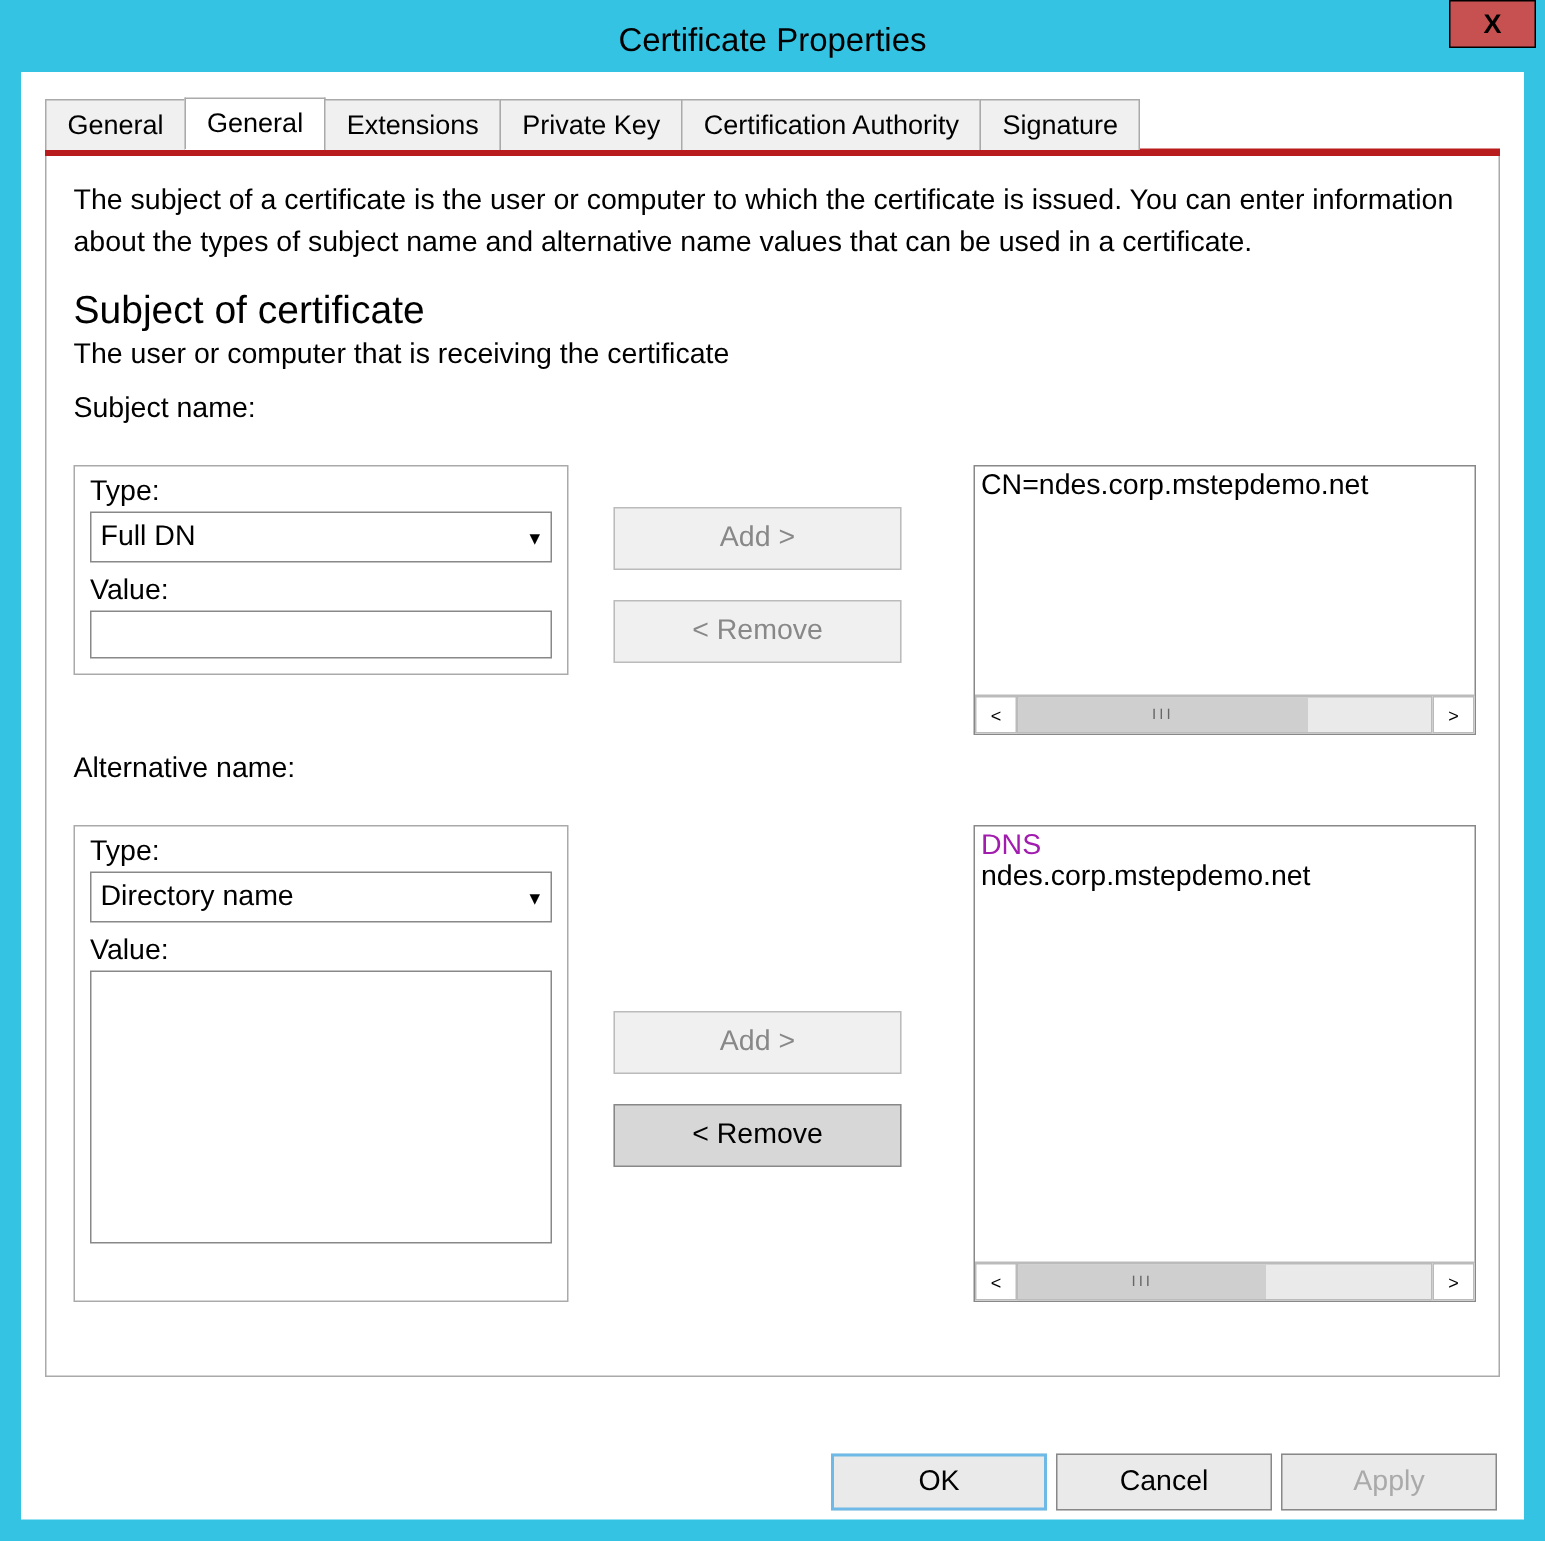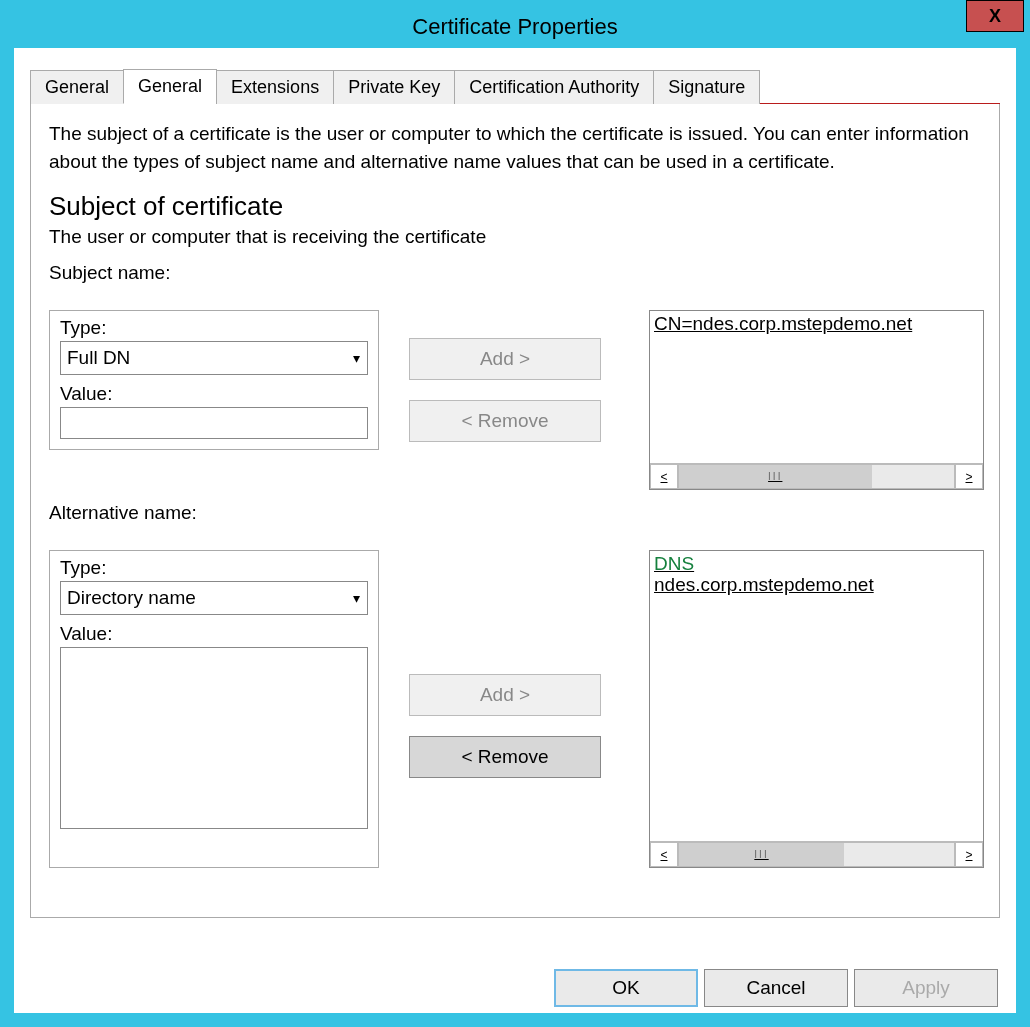--- a/index.html
+++ b/index.html
@@ -7,21 +7,21 @@
   body { font-family: "Segoe UI", Tahoma, sans-serif; font-size:18px; color:#000; }
 
   .window-frame { width:1030px; height:1027px; position:relative; background:#35c3e3; padding:6px; }
   
   .titlebar { height:42px; display:flex; align-items:center; justify-content:center; position:relative; }
   .titlebar .title { font-size:22px; color:#000; }
   .close-btn { position:absolute; right:0; top:-6px; width:58px; height:32px; background:#c75050; color:#000; display:flex; align-items:center; justify-content:center; font-size:18px; font-weight:bold; border:1px solid #000; cursor:pointer; }
 
   .client { background:#fff; position:absolute; left:14px; right:14px; top:48px; bottom:14px; padding:20px 16px 12px 16px; }
 
-  .tab-row { display:flex; align-items:flex-end; border-bottom:1px solid #b91c1c; height:36px;text-align:center; }
+  .tab-row { display:flex; align-items:flex-end; border-bottom:5px solid #b91c1c; height:36px;text-align:center; }
   .tab { padding:6px 14px; border:1px solid #aaa; border-bottom:none; background:#f0f0f0; margin-right:-1px; position:relative; top:1px; font-size:18px; cursor:pointer; }
   .tab.active { background:#fff; border-bottom:1px solid #fff; }
 
   .content { border:1px solid #aaa; border-top:none; padding:16px 18px 18px 18px; height:814px; position:relative; }
 
   .desc { font-size:19px; line-height:1.45; margin-bottom:16px; }
   .subject-heading { font-size:26px; margin-bottom:4px; }
   .subject-sub { font-size:19px; margin-bottom:14px; }
 
   .section-label { font-size:19px; margin-bottom:4px; }
@@ -36,24 +36,24 @@
   .text-ctl, .text-area-ctl { width:100%; border:1px solid #888; font-size:19px; padding:2px 4px; background:#fff; }
   .text-ctl { height:32px; }
   .text-area-ctl { height:142px; resize:none; }
 
   .btn { width:192px; height:42px; background:#f0f0f0; border:1px solid #bbb; font-size:19px; color:#888; cursor:pointer; }
   .btn-column { display:flex; flex-direction:column; gap:20px; padding-top:28px; }
   .btn-column.mid-top { padding-top:28px; }
 
   .btn.active-remove { color:#000; background:#d7d7d7; border:1px solid #888; }
 
-  .listbox { border:1px solid #888; background:#fff; height:180px; position:relative; display:flex; flex-direction:column;text-decoration:underline; }
+  .listbox { border:1px solid #888; background:#fff; height:180px; position:relative; display:flex; flex-direction:column; }
   .listbox.tall { height:318px; }
   .listbox-inner { flex:1; overflow:hidden; white-space:nowrap; font-size:19px; padding:2px 4px; }
-  .listbox-inner .cat { color:#15803d; margin-bottom:-1px; }
+  .listbox-inner .cat { color:#a21caf; margin-bottom:-1px; }
   .listbox-inner .item { }
   .listbox-inner .item.selected { background:#3399ff; color:#fff; }
 
   .hscroll { height:26px; border-top:1px solid #bbb; display:flex; }
   .hscroll .arrow { width:28px; height:100%; display:flex; align-items:center; justify-content:center; border:1px solid #bbb; background:#fff; font-size:12px; cursor:pointer;}
   .hscroll .track { flex:1; background:#eaeaea; border:1px solid #bbb; display:flex; align-items:center; position:relative;}
   .hscroll .thumb { height:100%; width:70%; background:#cfcfcf; display:flex; align-items:center; justify-content:center; color:#666; font-size:10px; letter-spacing:2px; }
   .hscroll .track.short .thumb{ width:60%; }
 
   .row2offset { margin-top:12px; }

